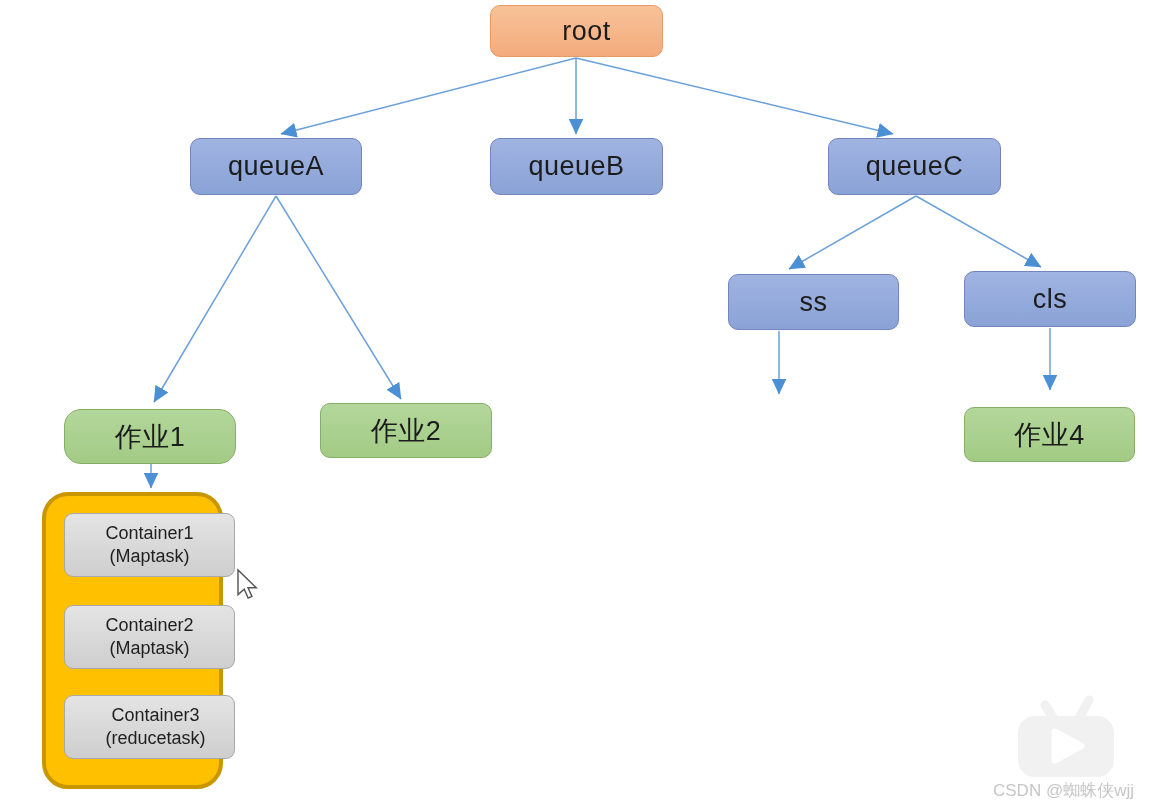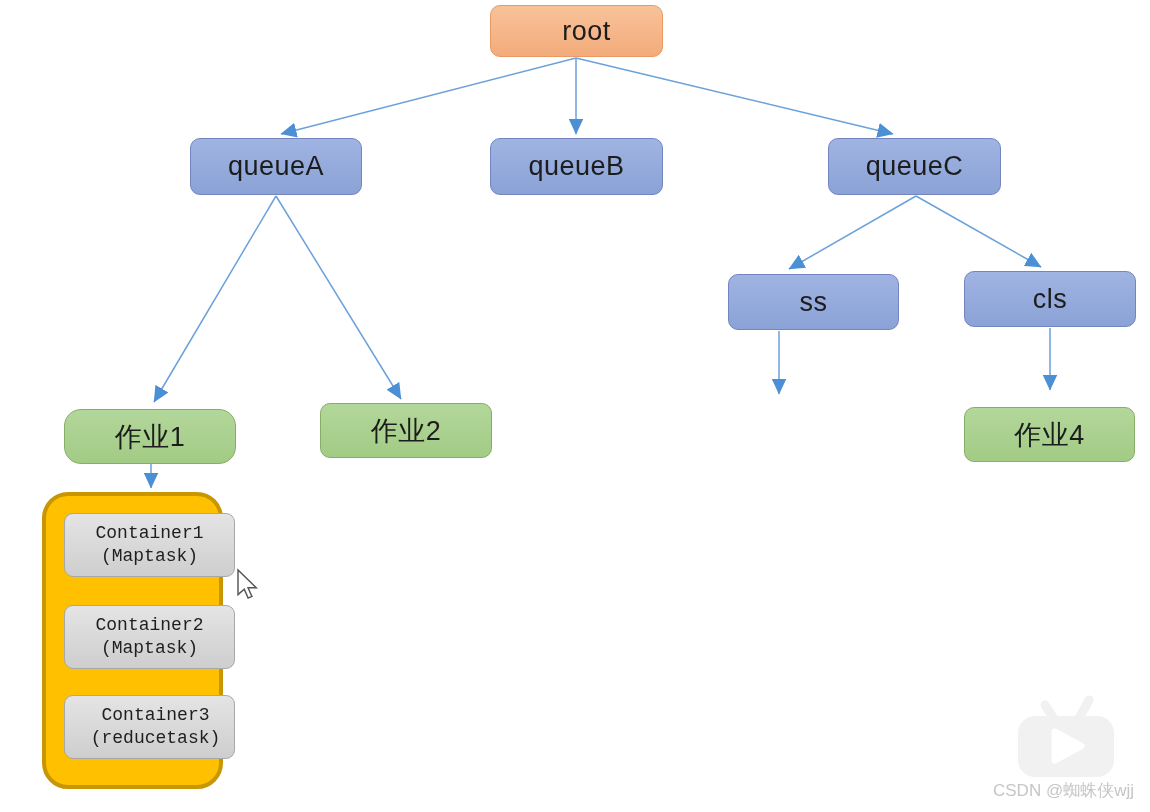--- a/index.html
+++ b/index.html
@@ -42,21 +42,20 @@
     border: 1px solid #86ae66;
   }
   .group {
     position: absolute;
     left: 42px; top: 492px;
     width: 181px; height: 297px;
     box-sizing: border-box;
     background: #ffc000;
     border: 4px solid #c89600;
     border-radius: 26px;
-    font-family: Liberation Mono, monospace;
   }
   .containerbox {
     position: absolute;
     left: 18px;
     width: 171px; height: 64px;
     box-sizing: border-box;
     background: linear-gradient(#e4e4e4, #cecece);
     border: 1px solid #a8a8a8;
     border-radius: 9px;
     display: flex;

